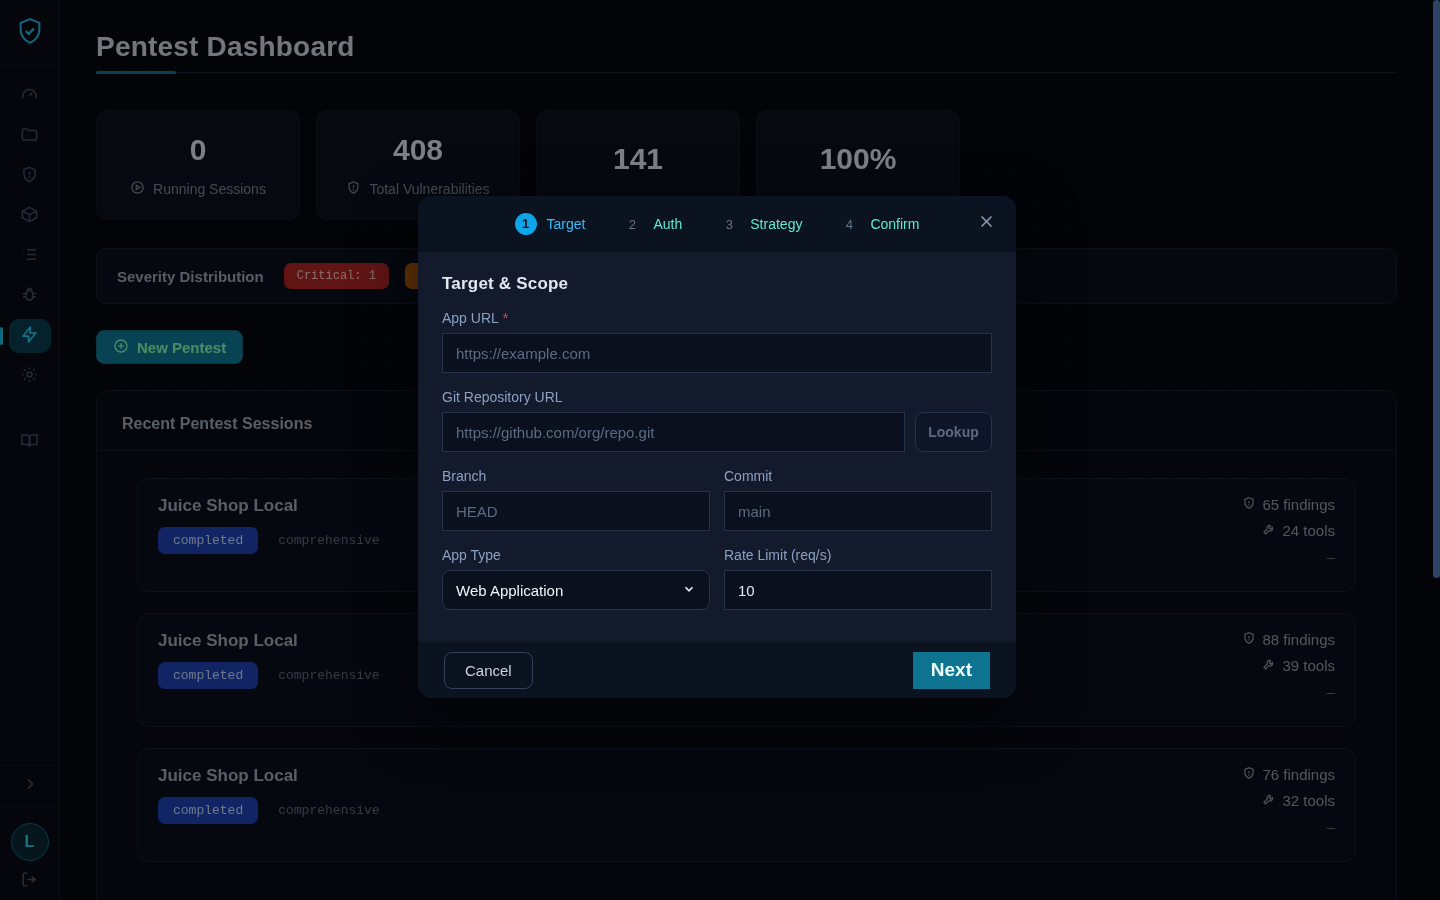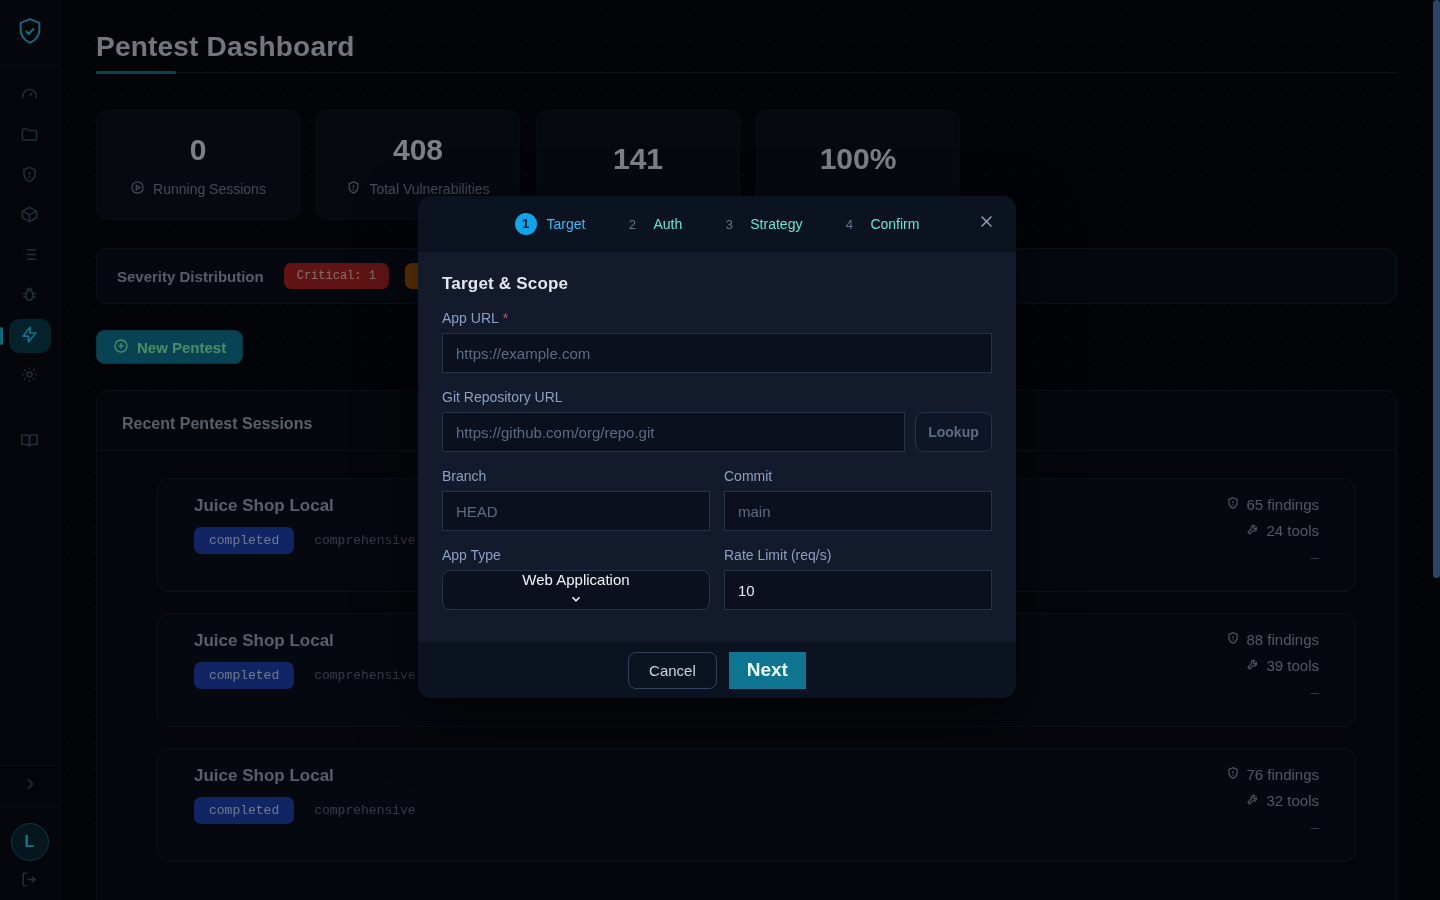--- a/index.html
+++ b/index.html
@@ -43,21 +43,21 @@
   .sev-critical { background:#a62424; color:#e9bcbc; }
   .sev-high { background:#b05b0d; color:#ecd2ae; min-width:72px; }
 
   .new-pentest { margin-top:26px; height:34px; display:inline-flex; align-items:center; gap:8px; padding:0 16px; background:#0e7490; border:1px solid #155e75; border-radius:8px; color:#86efac; font-size:15px; font-weight:bold; cursor:pointer; }
   .new-pentest svg { width:16px; height:16px; }
 
   .sessions-panel { margin-top:26px; border:1px solid #131c2b; border-radius:12px; background:rgba(10,15,25,0.55); }
   .sessions-title { padding:24px 0 0 25px; font-size:16px; font-weight:bold; color:#99a3b2; }
   .sessions-divider { margin-top:17px; height:1px; background:#131c2b; }
   .sessions-rows { padding:27px 40px 30px; }
-  .session-card { height:114px; border-radius:12px; border:1px solid #161f2f; background:#0a0f19; display:flex; justify-content:space-between; padding:17px 36px; margin-bottom:21px; cursor:pointer;margin-left:20px; }
+  .session-card { height:114px; border-radius:12px; border:1px solid #161f2f; background:#0a0f19; display:flex; justify-content:space-between; padding:17px 20px; margin-bottom:21px; cursor:pointer; }
   .session-left { display:flex; flex-direction:column; }
   .session-title { font-size:17px; font-weight:bold; color:#9aa4b3; }
   .session-badges { margin-top:11px; display:flex; align-items:center; gap:20px; }
   .status-badge { font-family:"Liberation Mono",monospace; font-size:13px; color:#bdd0f0; background:#1e40af; padding:6px 15px; border-radius:7px; }
   .mode-text { font-family:"Liberation Mono",monospace; font-size:13px; color:#5b6677; }
   .session-right { display:flex; flex-direction:column; align-items:flex-end; gap:9px; color:#8b97a8; font-size:15px; }
   .session-metric { display:flex; align-items:center; gap:6px; }
   .session-metric svg { width:14px; height:14px; }
   .session-dash { color:#5b6677; }
 
@@ -75,23 +75,23 @@
   .modal-body { flex:1; padding:22px 24px 0; }
   .modal-heading { font-size:17px; font-weight:bold; color:#e2e8f0; letter-spacing:0.2px; }
   .field-label { margin:16px 0 7px; font-size:14px; color:#8ba0c2; }
   .req { color:#ef4444; margin-left:4px; }
   .t-input { width:100%; height:40px; background:#0a101e; border:1px solid #263349; border-radius:0; color:#e2e8f0; font-size:15px; padding:0 13px; font-family:"Liberation Sans",sans-serif; outline:none; }
   .t-input::placeholder { color:#5c6b82; }
   .git-row { display:flex; gap:10px; }
   .git-row .t-input { flex:1; }
   .lookup-btn { flex:none; width:77px; height:40px; border-radius:8px; border:1px solid #263349; background:#0e1526; color:#5c6b82; font-size:14px; font-weight:bold; cursor:not-allowed; }
   .two-col { display:grid; grid-template-columns:1fr 1fr; column-gap:14px; }
-  .select-box { width:100%; height:40px; background:#0a101e; border:1px solid #263349; border-radius:8px; display:flex; align-items:center; justify-content:space-between; padding:0 13px; color:#f1f5f9; font-size:15px; cursor:pointer;flex-direction:column; }
+  .select-box { width:100%; height:40px; background:#0a101e; border:1px solid #263349; border-radius:8px; display:flex; align-items:center; justify-content:space-between; padding:0 13px; color:#f1f5f9; font-size:15px; cursor:pointer; }
   .select-box svg { width:14px; height:14px; color:#e2e8f0; }
-  .modal-footer { height:56px; flex:none; background:#0b1220; border-radius:0 0 14px 14px; display:flex; align-items:center; justify-content:center; gap:12px; padding:0 26px; }
+  .modal-footer { height:56px; flex:none; background:#0b1220; border-radius:0 0 14px 14px; display:flex; align-items:center; justify-content:space-between; gap:12px; padding:0 26px; }
   .btn-cancel { height:37px; padding:0 20px; border-radius:8px; border:1px solid #33415c; background:transparent; color:#cbd5e1; font-size:15px; cursor:pointer; font-family:"Liberation Sans",sans-serif; }
   .btn-next { height:37px; padding:0 18px; border-radius:0; border:none; background:#0e7490; color:#ecfeff; font-size:19px; font-weight:bold; cursor:pointer; font-family:"Liberation Sans",sans-serif; }
 
   
   .scrollbar { position:absolute; right:0; top:0; width:7px; height:900px; z-index:30; }
   .scroll-thumb { position:absolute; top:0; right:0; width:7px; height:578px; background:#2e4366; border-radius:4px; cursor:pointer; }
 </style>
 </head>
 <body>
 

